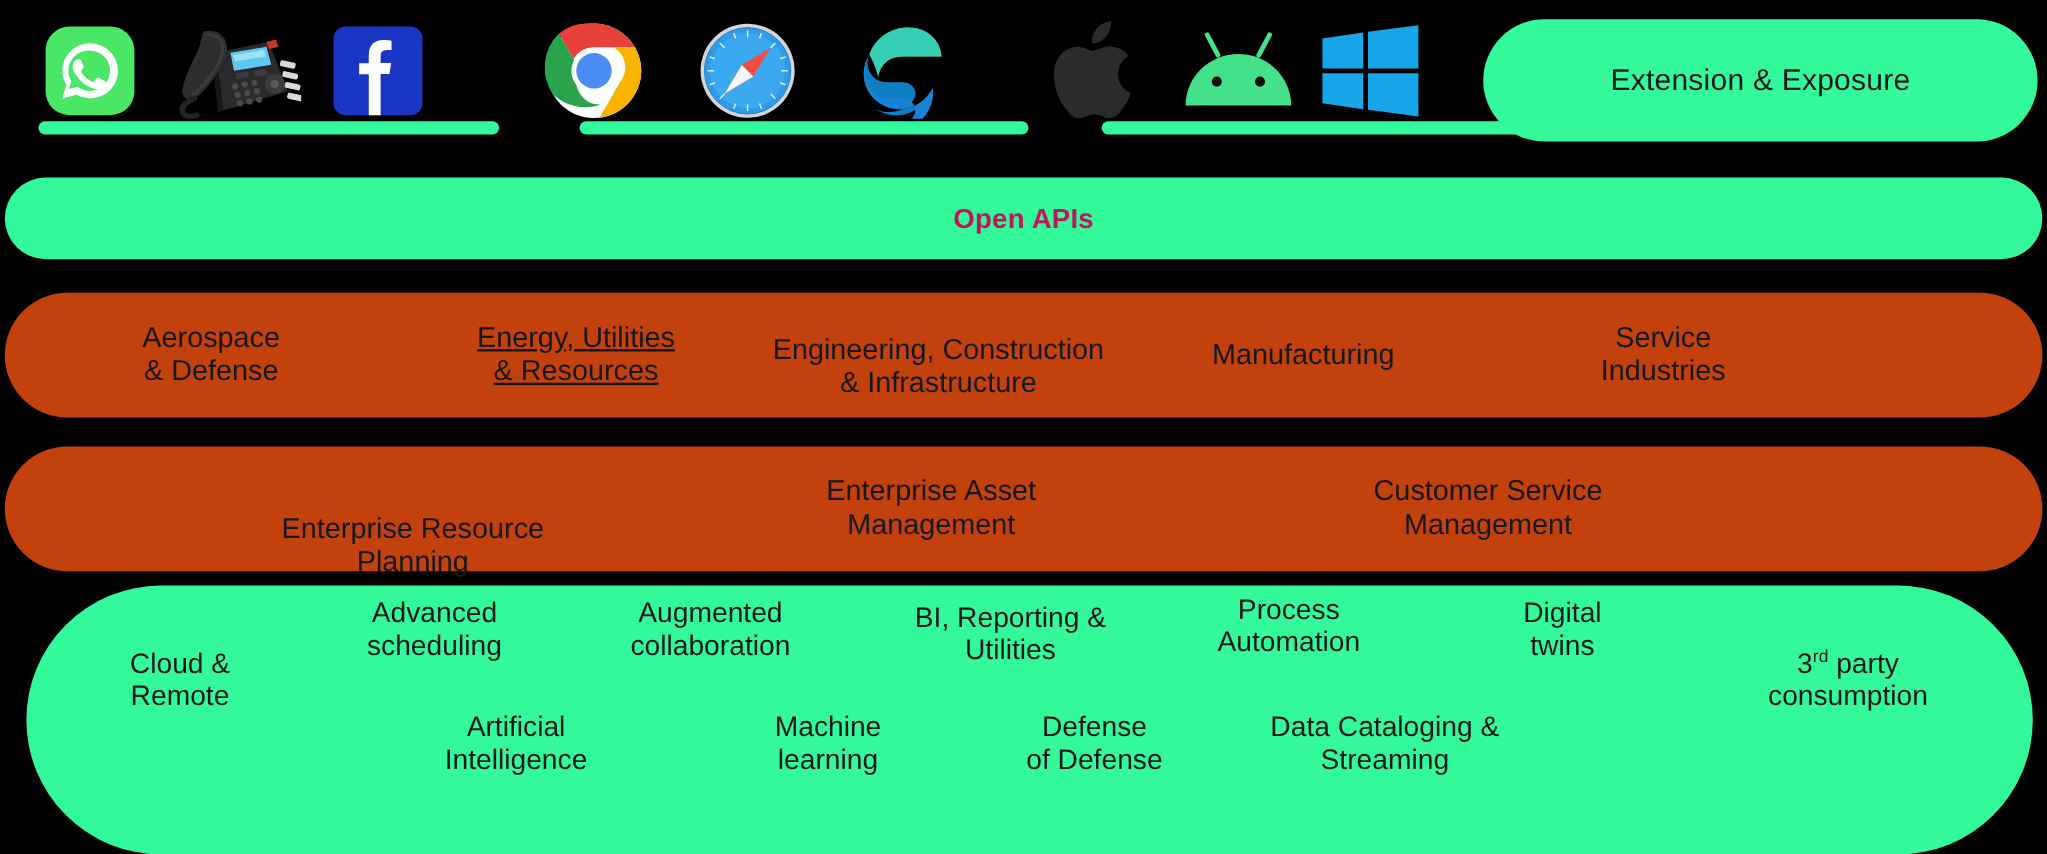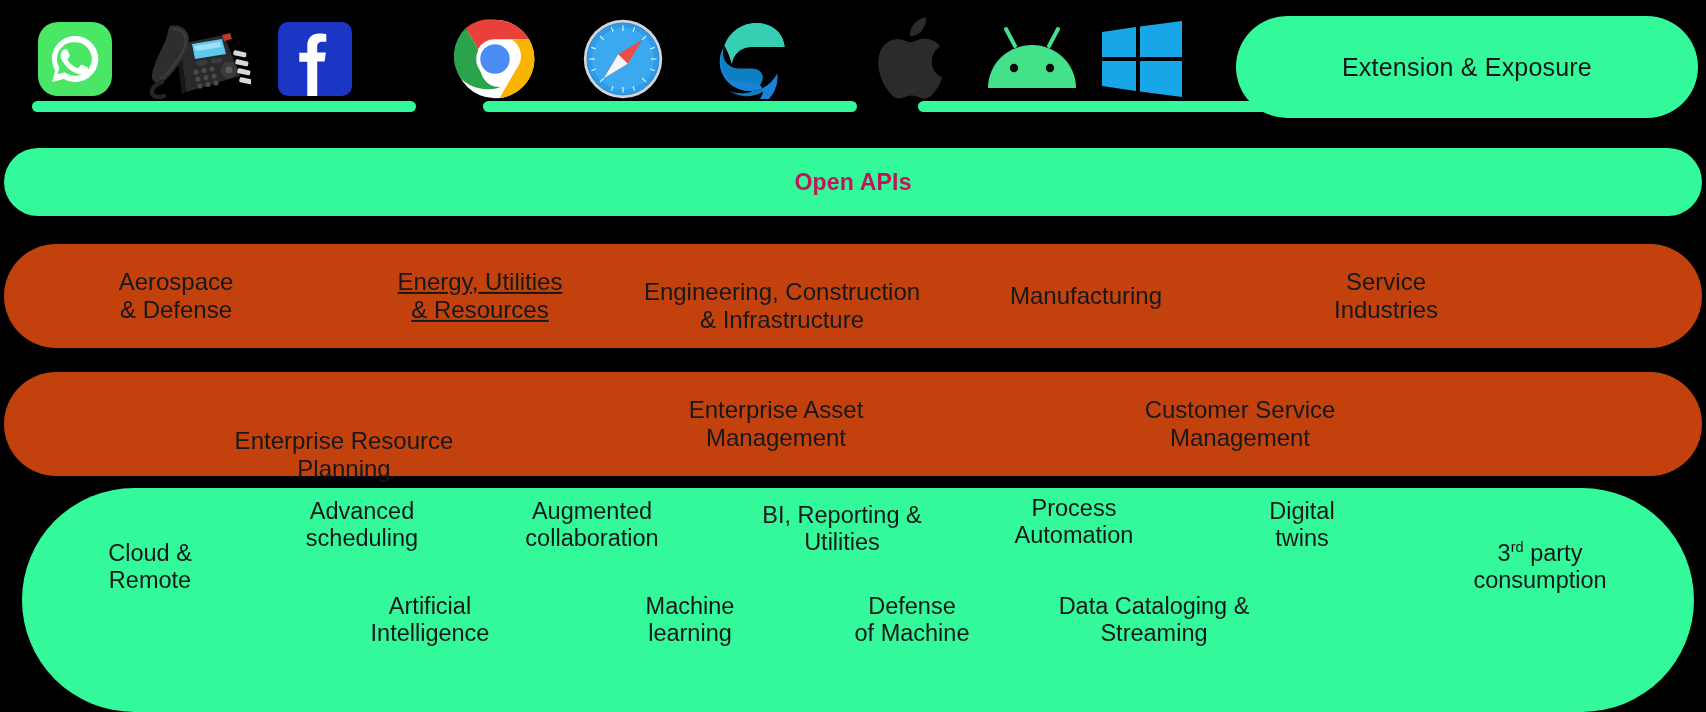--- a/index.html
+++ b/index.html
@@ -363,21 +363,21 @@
     <div class="node small" style="left:668px; top:132px;">
       <div>Machine</div>
       <div>learning</div>
     </div>
     <div class="node small" style="left:408px; top:132px;">
       <div>Artificial</div>
       <div>Intelligence</div>
     </div>
     <div class="node small" style="left:890px; top:132px;">
       <div>Defense</div>
-      <div>of Machine</div>
+      <div>of Defense</div>
     </div>
     <div class="node small" style="left:1132px; top:132px;">
       <div>Data Cataloging &amp;</div>
       <div>Streaming</div>
     </div>
   </div>
 
 </div>
 
 </body></html>

